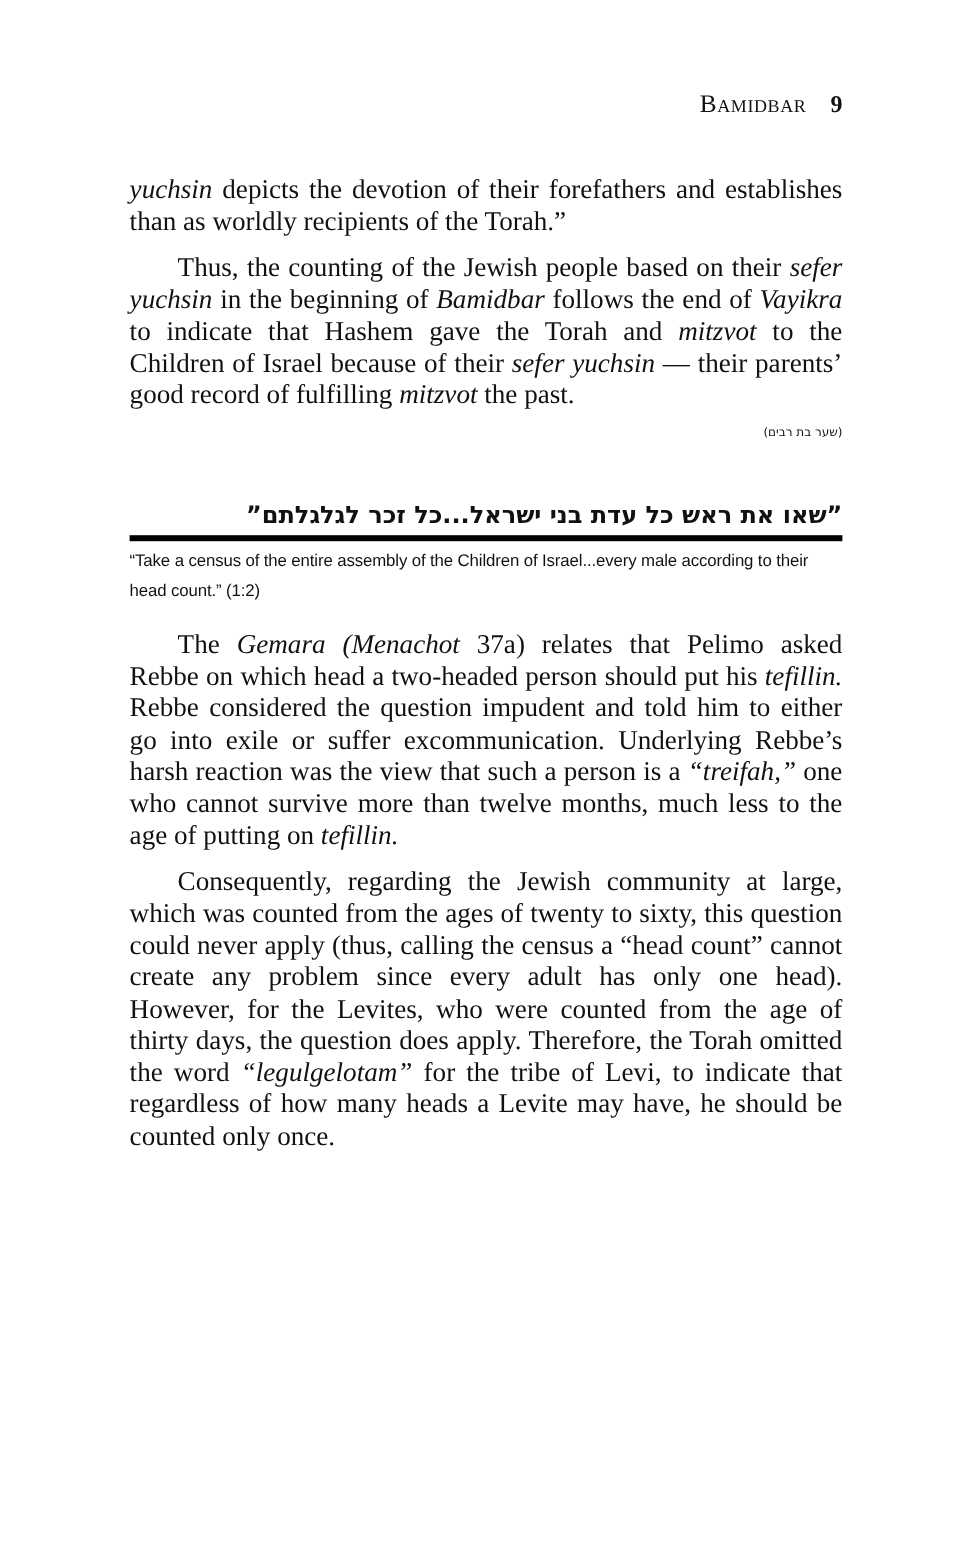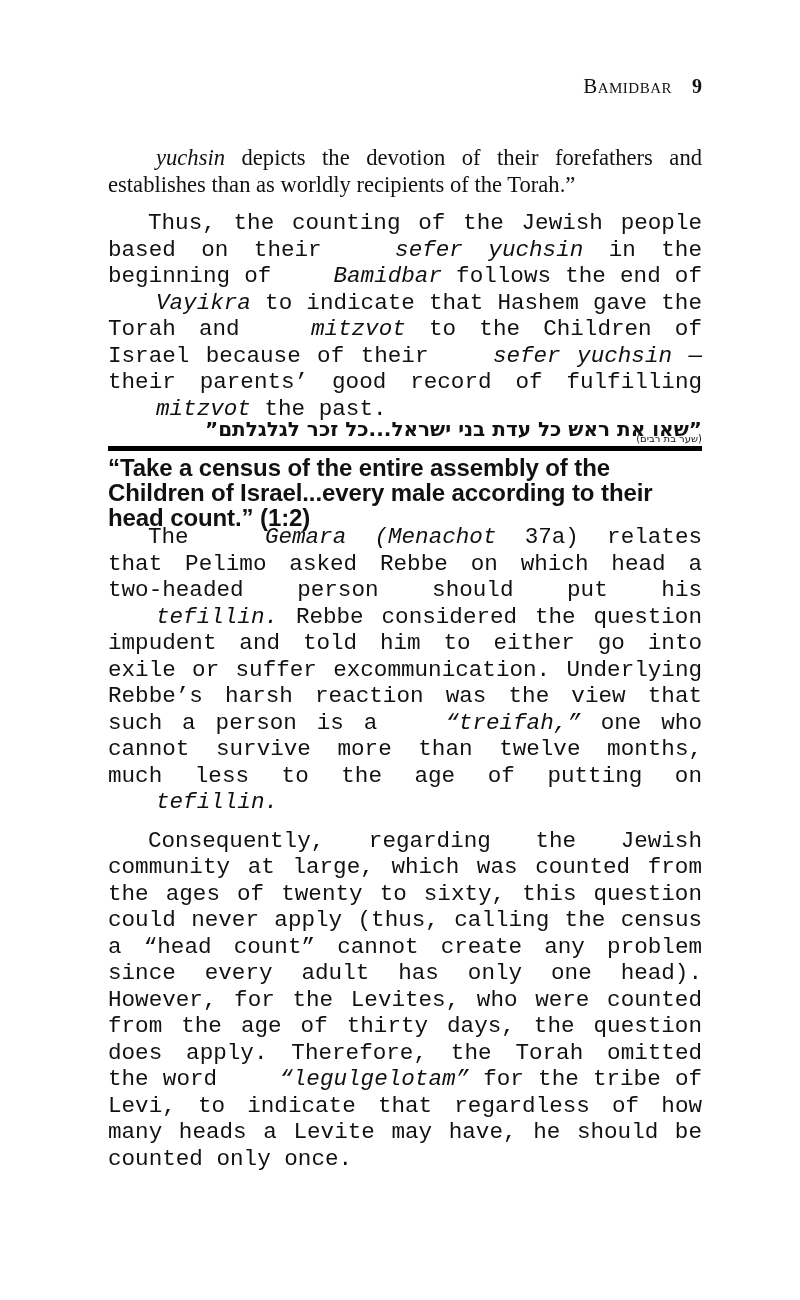--- a/index.html
+++ b/index.html
@@ -49,23 +49,22 @@
     }
     .body-text p {
       margin: 0;
       text-indent: 0;
     }
     .body-text p.indent {
       text-indent: 40px;
     }
     .para-gap {
       margin-top: 12px !important;
-      font-family: Liberation Mono, monospace;
     }
-    i { font-style: italic; margin-left: 48px; }
+    i { font-style: italic; }
     .source {
       font-family: "DejaVu Sans", "Liberation Sans", sans-serif;
       font-size: 10px;
       direction: rtl;
       text-align: left;
       unicode-bidi: plaintext;
     }
     .source-wrap {
       text-align: right;
     }
@@ -87,22 +86,22 @@
       width: 594px;
       height: 5px;
       background: #000000;
     }
     .translation {
       position: absolute;
       top: 455px;
       left: 0;
       width: 594px;
       font-family: "Liberation Sans", "DejaVu Sans", sans-serif;
-      font-weight: bold;
-      font-size: 24px;
+      font-weight: normal;
+      font-size: 14px;
       line-height: 25px;
       letter-spacing: -0.1px;
     }
   </style>
 </head>
 <body>
 
 <div class="page">
 
   <div class="running-head">

